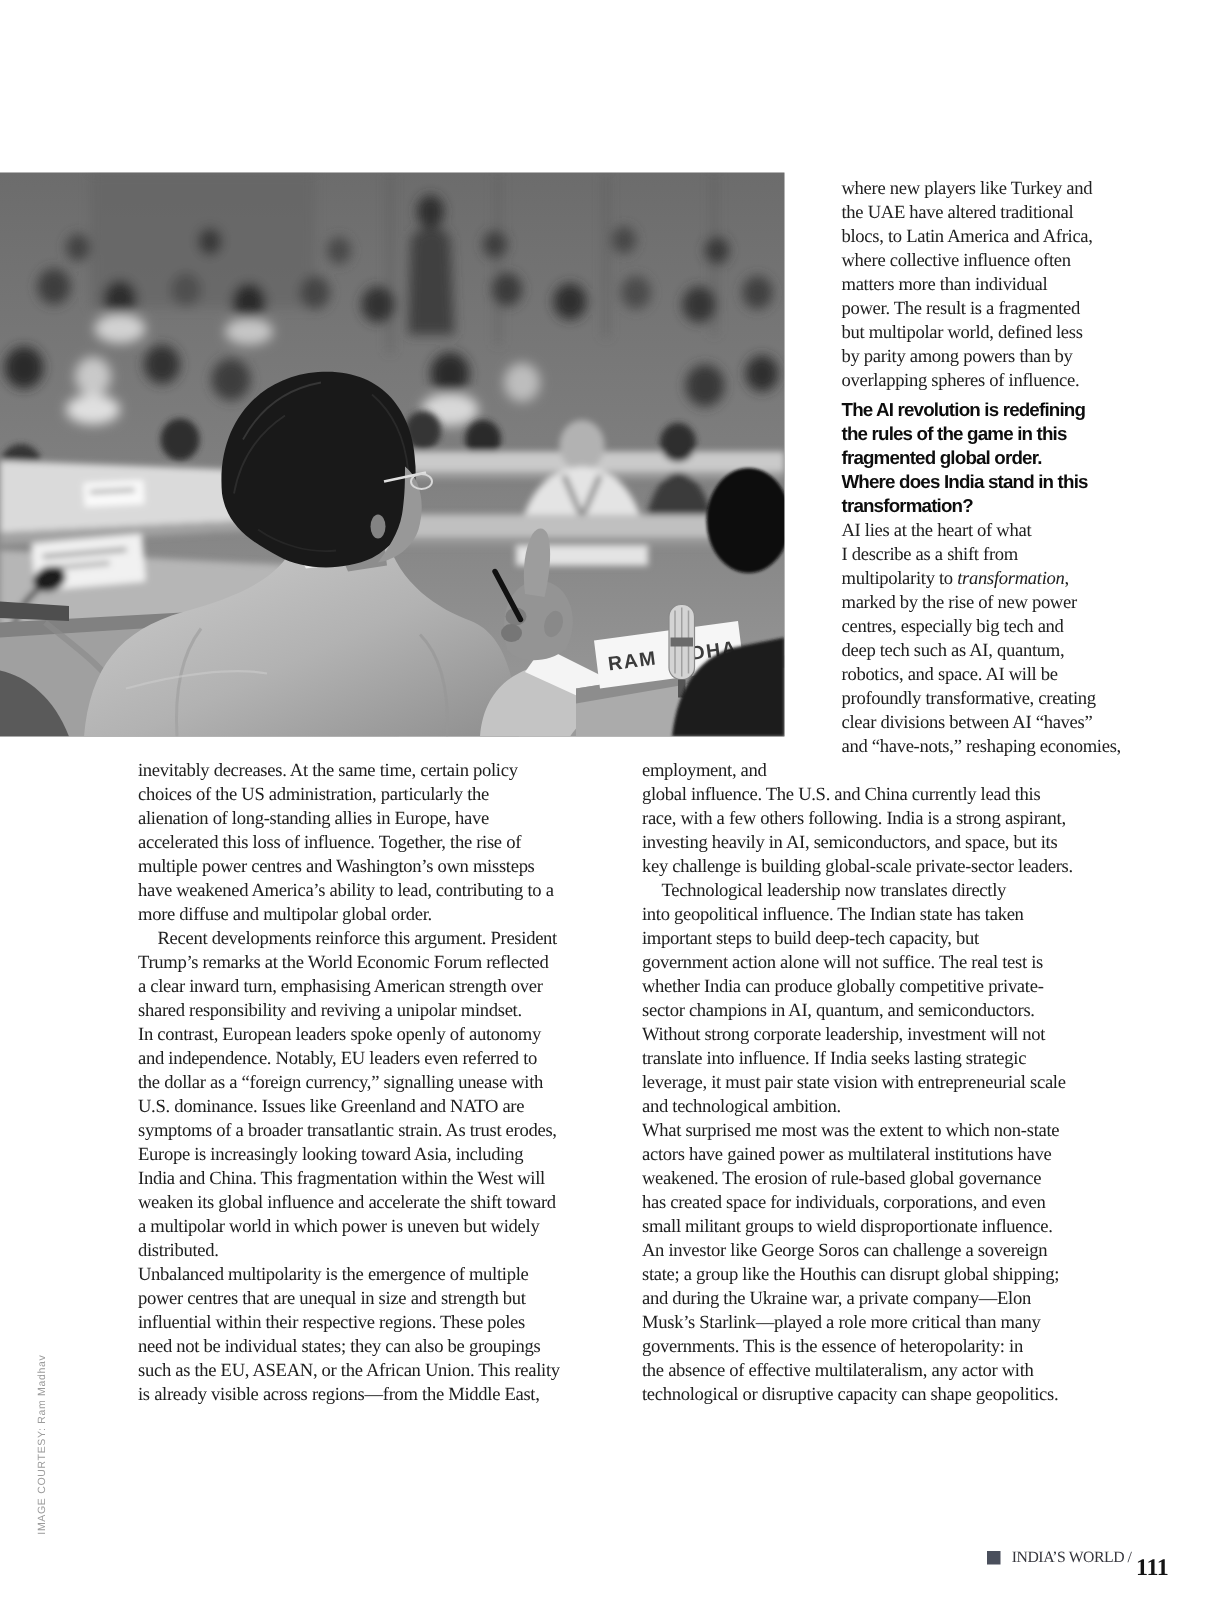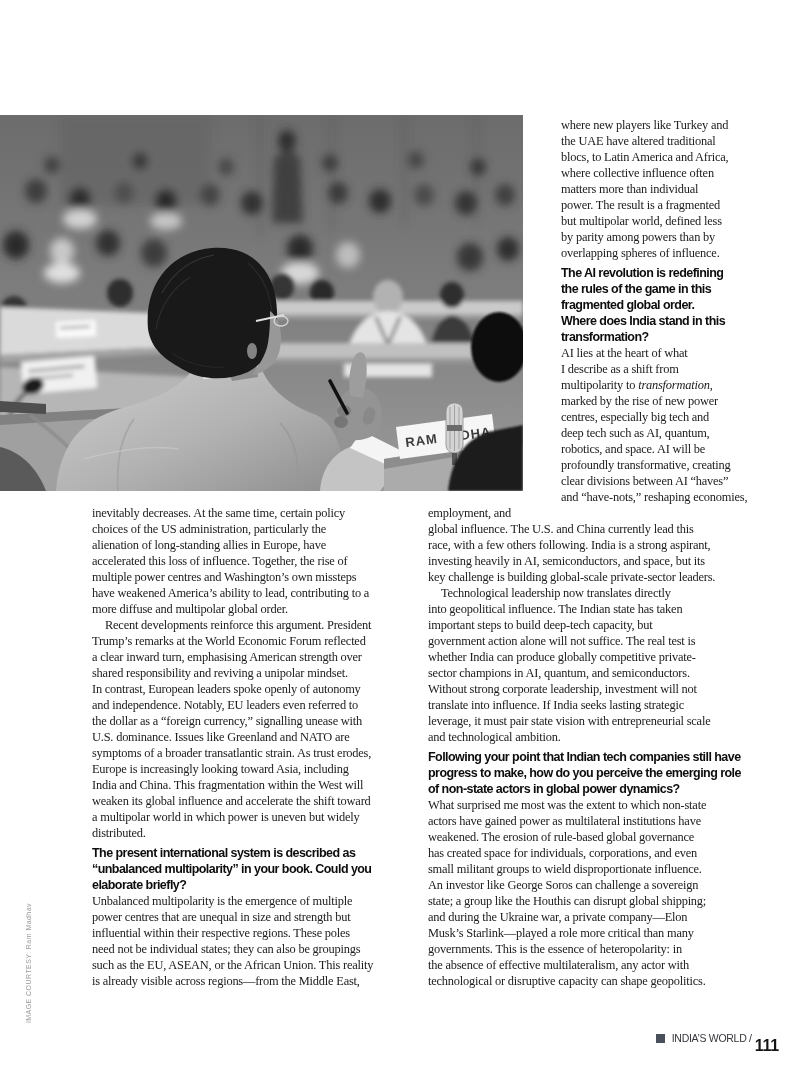--- a/index.html
+++ b/index.html
@@ -12,21 +12,21 @@
   .col{position:absolute;}
   .col-left{left:92px;top:505px;width:342px;}
   .col-right{left:428px;top:117px;width:380px;}
   .runaround{float:left;width:133px;height:380px;}
   .col p{margin:0;font-size:12.4px;line-height:16px;letter-spacing:-0.2px;white-space:pre-line;}
   .col p.question{font-family:"Liberation Sans",sans-serif;font-weight:bold;font-size:12.5px;
           letter-spacing:-0.55px;line-height:16px;margin-top:4px;color:#0d0d0d;}
   .indent{text-indent:13px;}
   .em{font-style:italic;}
   .footer{position:absolute;top:1021px;right:29px;display:flex;align-items:center;
-          font-family:Liberation Sans, sans-serif;font-size:10.5px;letter-spacing:-0.3px;color:#35353c;}
+          font-family:Liberation Serif, serif;font-size:10.5px;letter-spacing:-0.3px;color:#35353c;}
   .footer-square{width:9px;height:9px;margin-right:7px;}
   .footer .pg{font-weight:bold;font-size:16px;color:#141414;margin-left:3px;letter-spacing:-0.2px;margin-top:16px;}
 </style>
 </head>
 <body>
 
 <div class="page">
 
   <div class="photo">
     <svg width="523" height="376" viewBox="0 0 523 376" xmlns="http://www.w3.org/2000/svg">
@@ -195,23 +195,20 @@
 In contrast, European leaders spoke openly of autonomy
 and independence. Notably, EU leaders even referred to
 the dollar as a “foreign currency,” signalling unease with
 U.S. dominance. Issues like Greenland and NATO are
 symptoms of a broader transatlantic strain. As trust erodes,
 Europe is increasingly looking toward Asia, including
 India and China. This fragmentation within the West will
 weaken its global influence and accelerate the shift toward
 a multipolar world in which power is uneven but widely
 distributed.</p>
-    <p class="question">The present international system is described as
-“unbalanced multipolarity” in your book. Could you
-elaborate briefly?</p>
     <p>Unbalanced multipolarity is the emergence of multiple
 power centres that are unequal in size and strength but
 influential within their respective regions. These poles
 need not be individual states; they can also be groupings
 such as the EU, ASEAN, or the African Union. This reality
 is already visible across regions—from the Middle East,</p>
   </div>
 
   <div class="col col-right">
     <div class="runaround"></div>
@@ -246,23 +243,20 @@
     <p class="indent">Technological leadership now translates directly
 into geopolitical influence. The Indian state has taken
 important steps to build deep-tech capacity, but
 government action alone will not suffice. The real test is
 whether India can produce globally competitive private-
 sector champions in AI, quantum, and semiconductors.
 Without strong corporate leadership, investment will not
 translate into influence. If India seeks lasting strategic
 leverage, it must pair state vision with entrepreneurial scale
 and technological ambition.</p>
-    <p class="question">Following your point that Indian tech companies still have
-progress to make, how do you perceive the emerging role
-of non-state actors in global power dynamics?</p>
     <p>What surprised me most was the extent to which non-state
 actors have gained power as multilateral institutions have
 weakened. The erosion of rule-based global governance
 has created space for individuals, corporations, and even
 small militant groups to wield disproportionate influence.
 An investor like George Soros can challenge a sovereign
 state; a group like the Houthis can disrupt global shipping;
 and during the Ukraine war, a private company—Elon
 Musk’s Starlink—played a role more critical than many
 governments. This is the essence of heteropolarity: in

